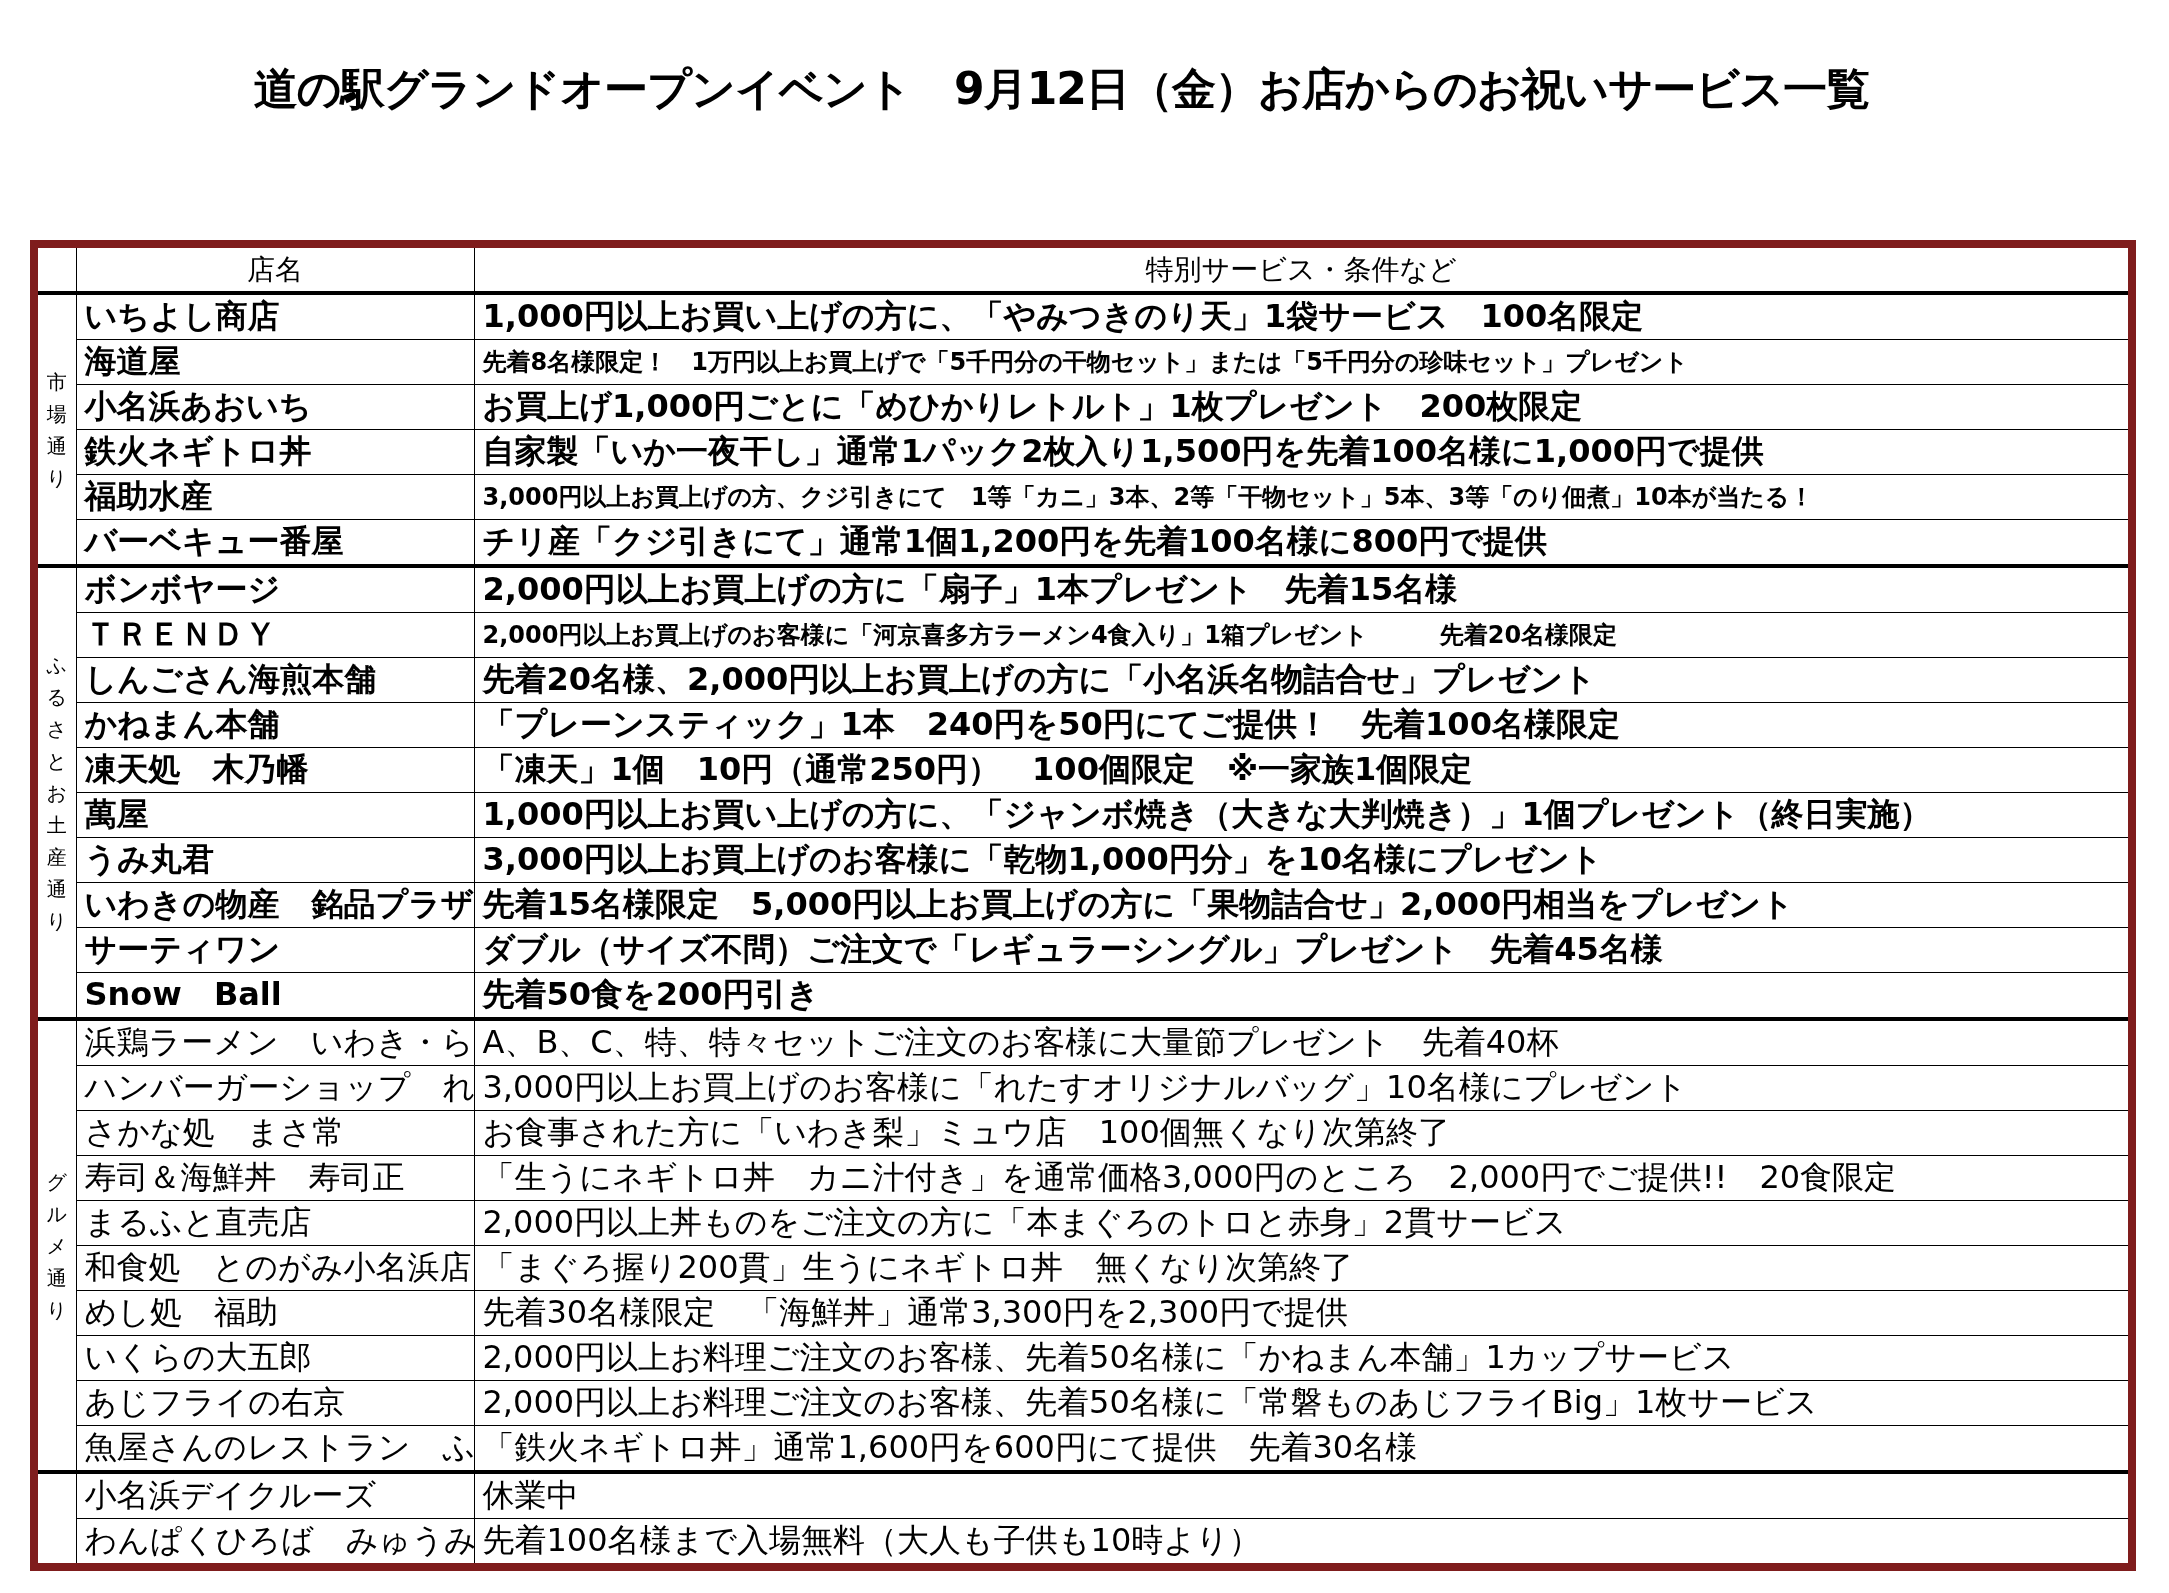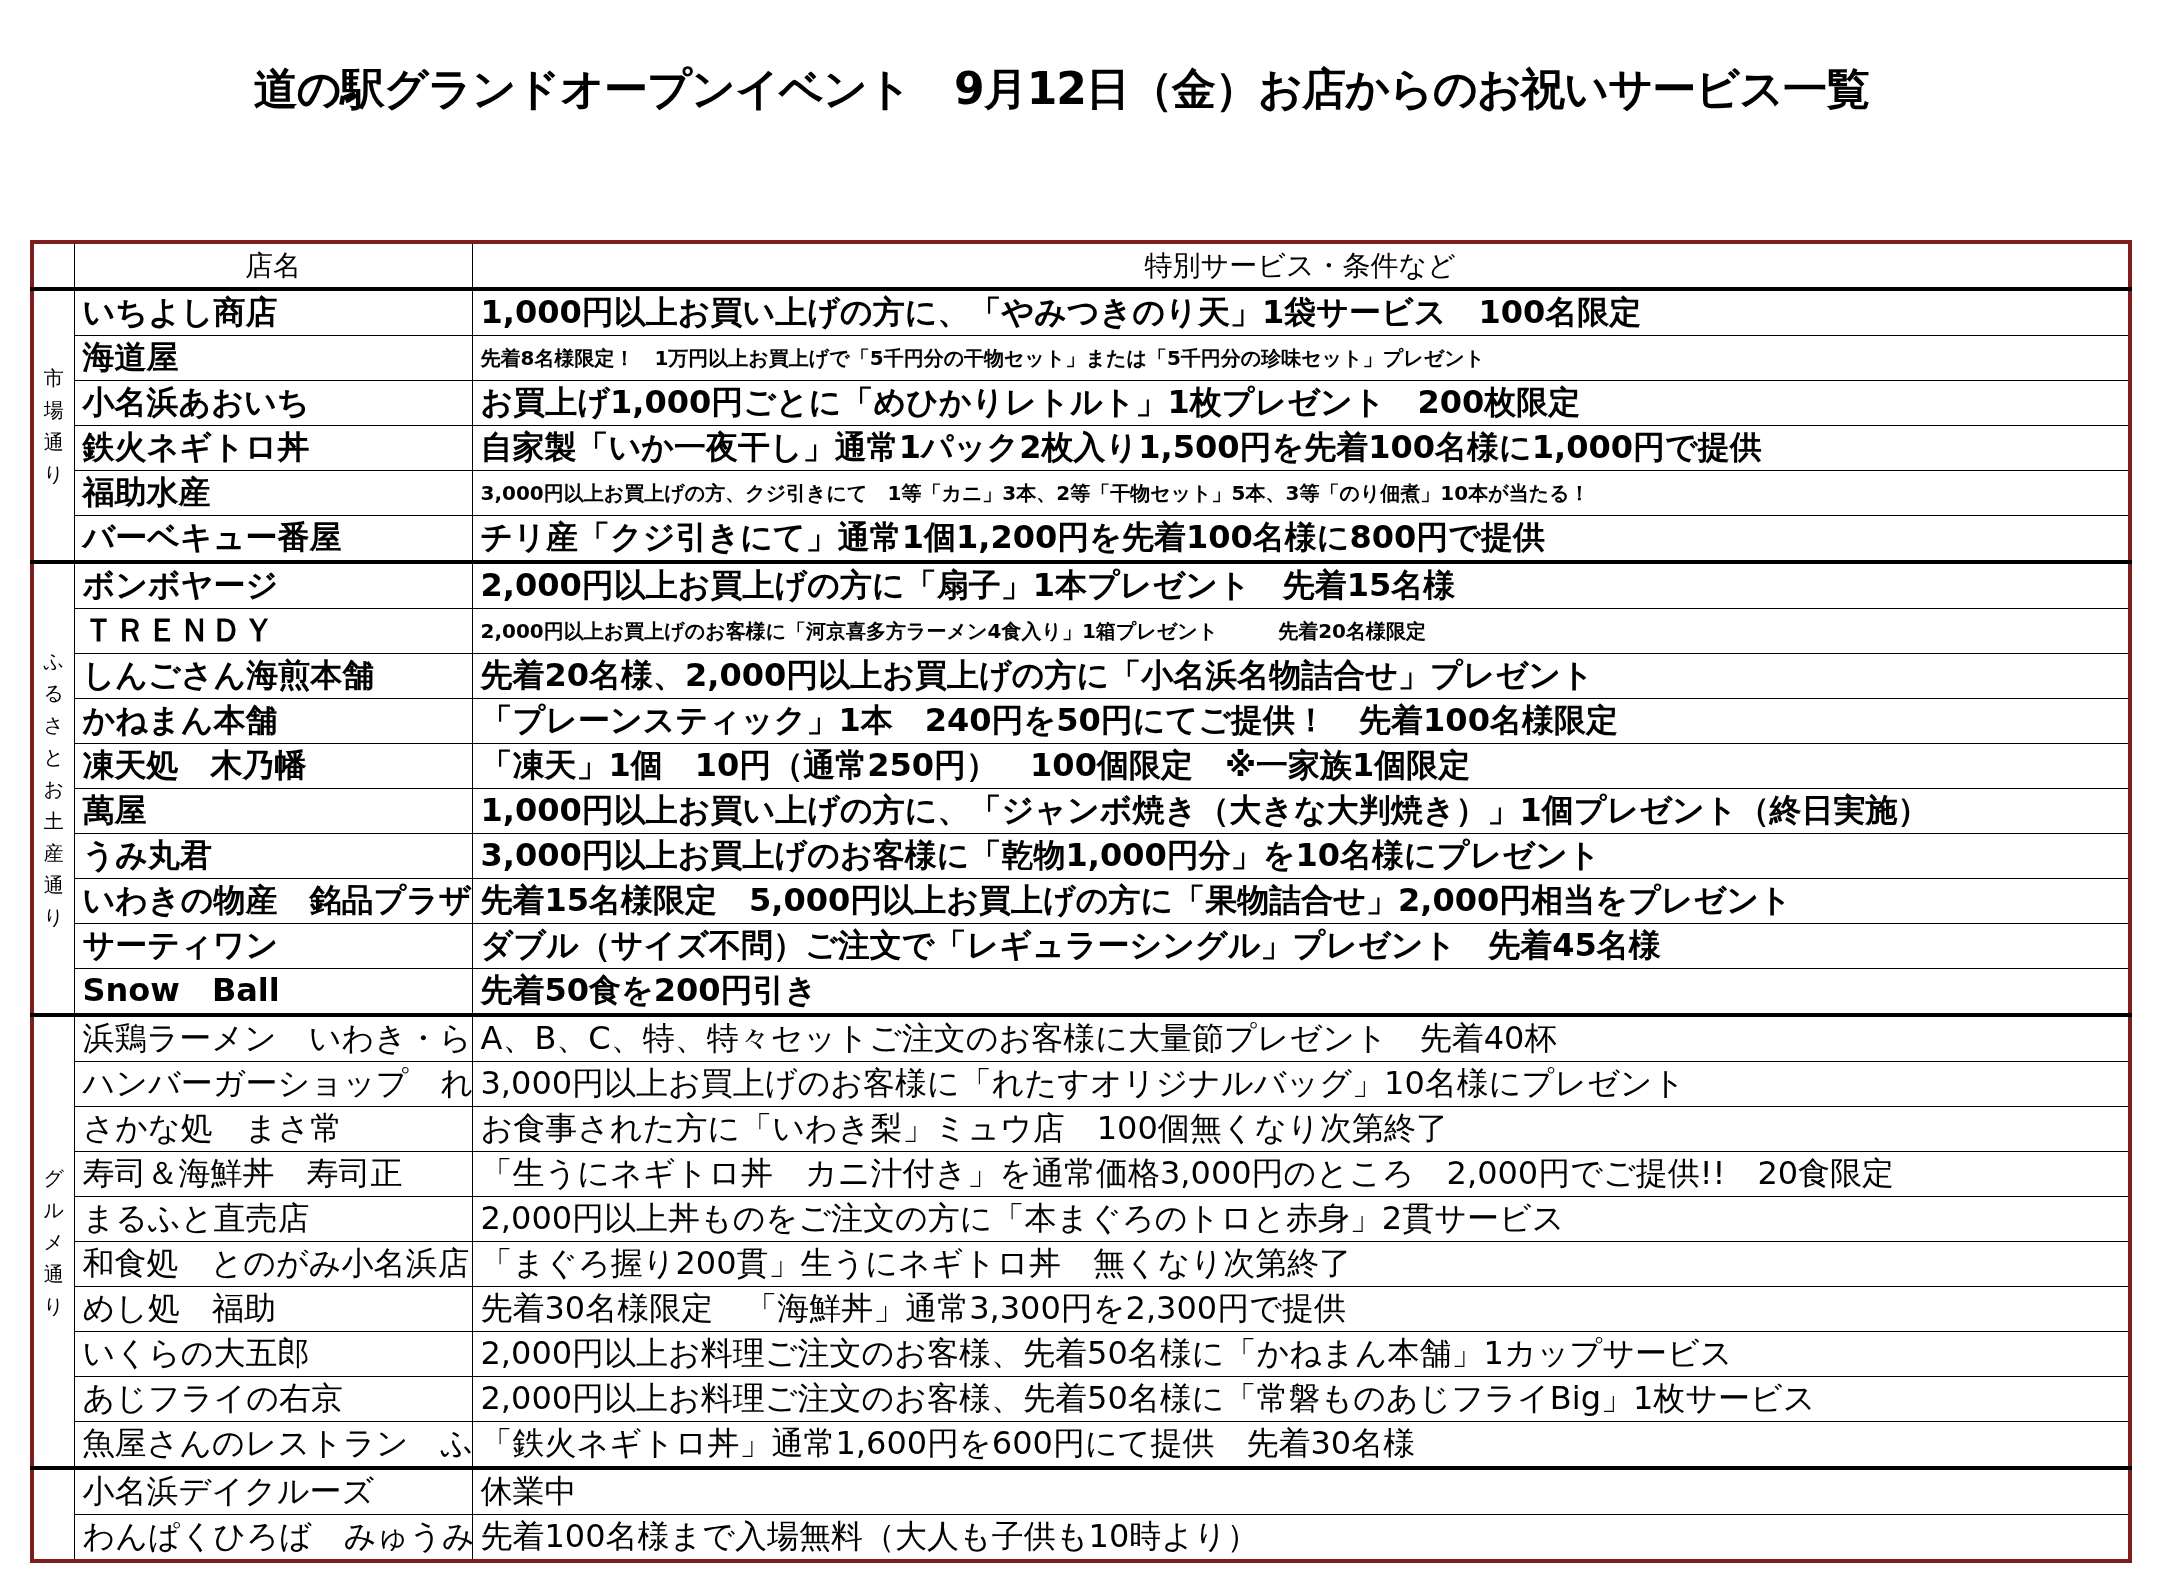--- a/index.html
+++ b/index.html
@@ -7,22 +7,22 @@
   .title{position:absolute;top:60px;left:0;width:2123px;text-align:center;font-size:44px;font-weight:bold;letter-spacing:-1px;}
   table{position:absolute;left:30px;top:240px;border-collapse:collapse;width:2098px;table-layout:fixed;}
   td,th{border:1.5px solid #000;padding:0 8px;white-space:nowrap;overflow:hidden;font-weight:normal;text-align:left;}
   col.c1{width:42px;} col.c2{width:398px;} col.c3{width:1658px;}
   th{height:43px;font-size:28px;text-align:center;border-bottom:4px solid #000;}
   tr.sec-start td{border-top:4px solid #000;}
   td.sec{padding:0;text-align:center;vertical-align:middle;font-size:20px;line-height:32px;}
   td.sec span{display:block;}
   .s1 td.name,.s1 td.svc,.s2 td.name,.s2 td.svc{height:43px;font-size:32px;font-weight:bold;}
   .s3 td.name,.s3 td.svc,.s4 td.name,.s4 td.svc{height:38px;font-size:32px;}
-  td.svc.small{font-size:20px;}
-  table{border:4px solid #7f1d1d;}
+  td.svc.small{font-size:24px;}
+  table{border:8px solid #7f1d1d;}
 </style>
 </head>
 <body>
 
 <div class="title">道の駅グランドオープンイベント　9月12日（金）お店からのお祝いサービス一覧</div>
 
 <table>
   <colgroup>
       <col class="c1">
       <col class="c2">

